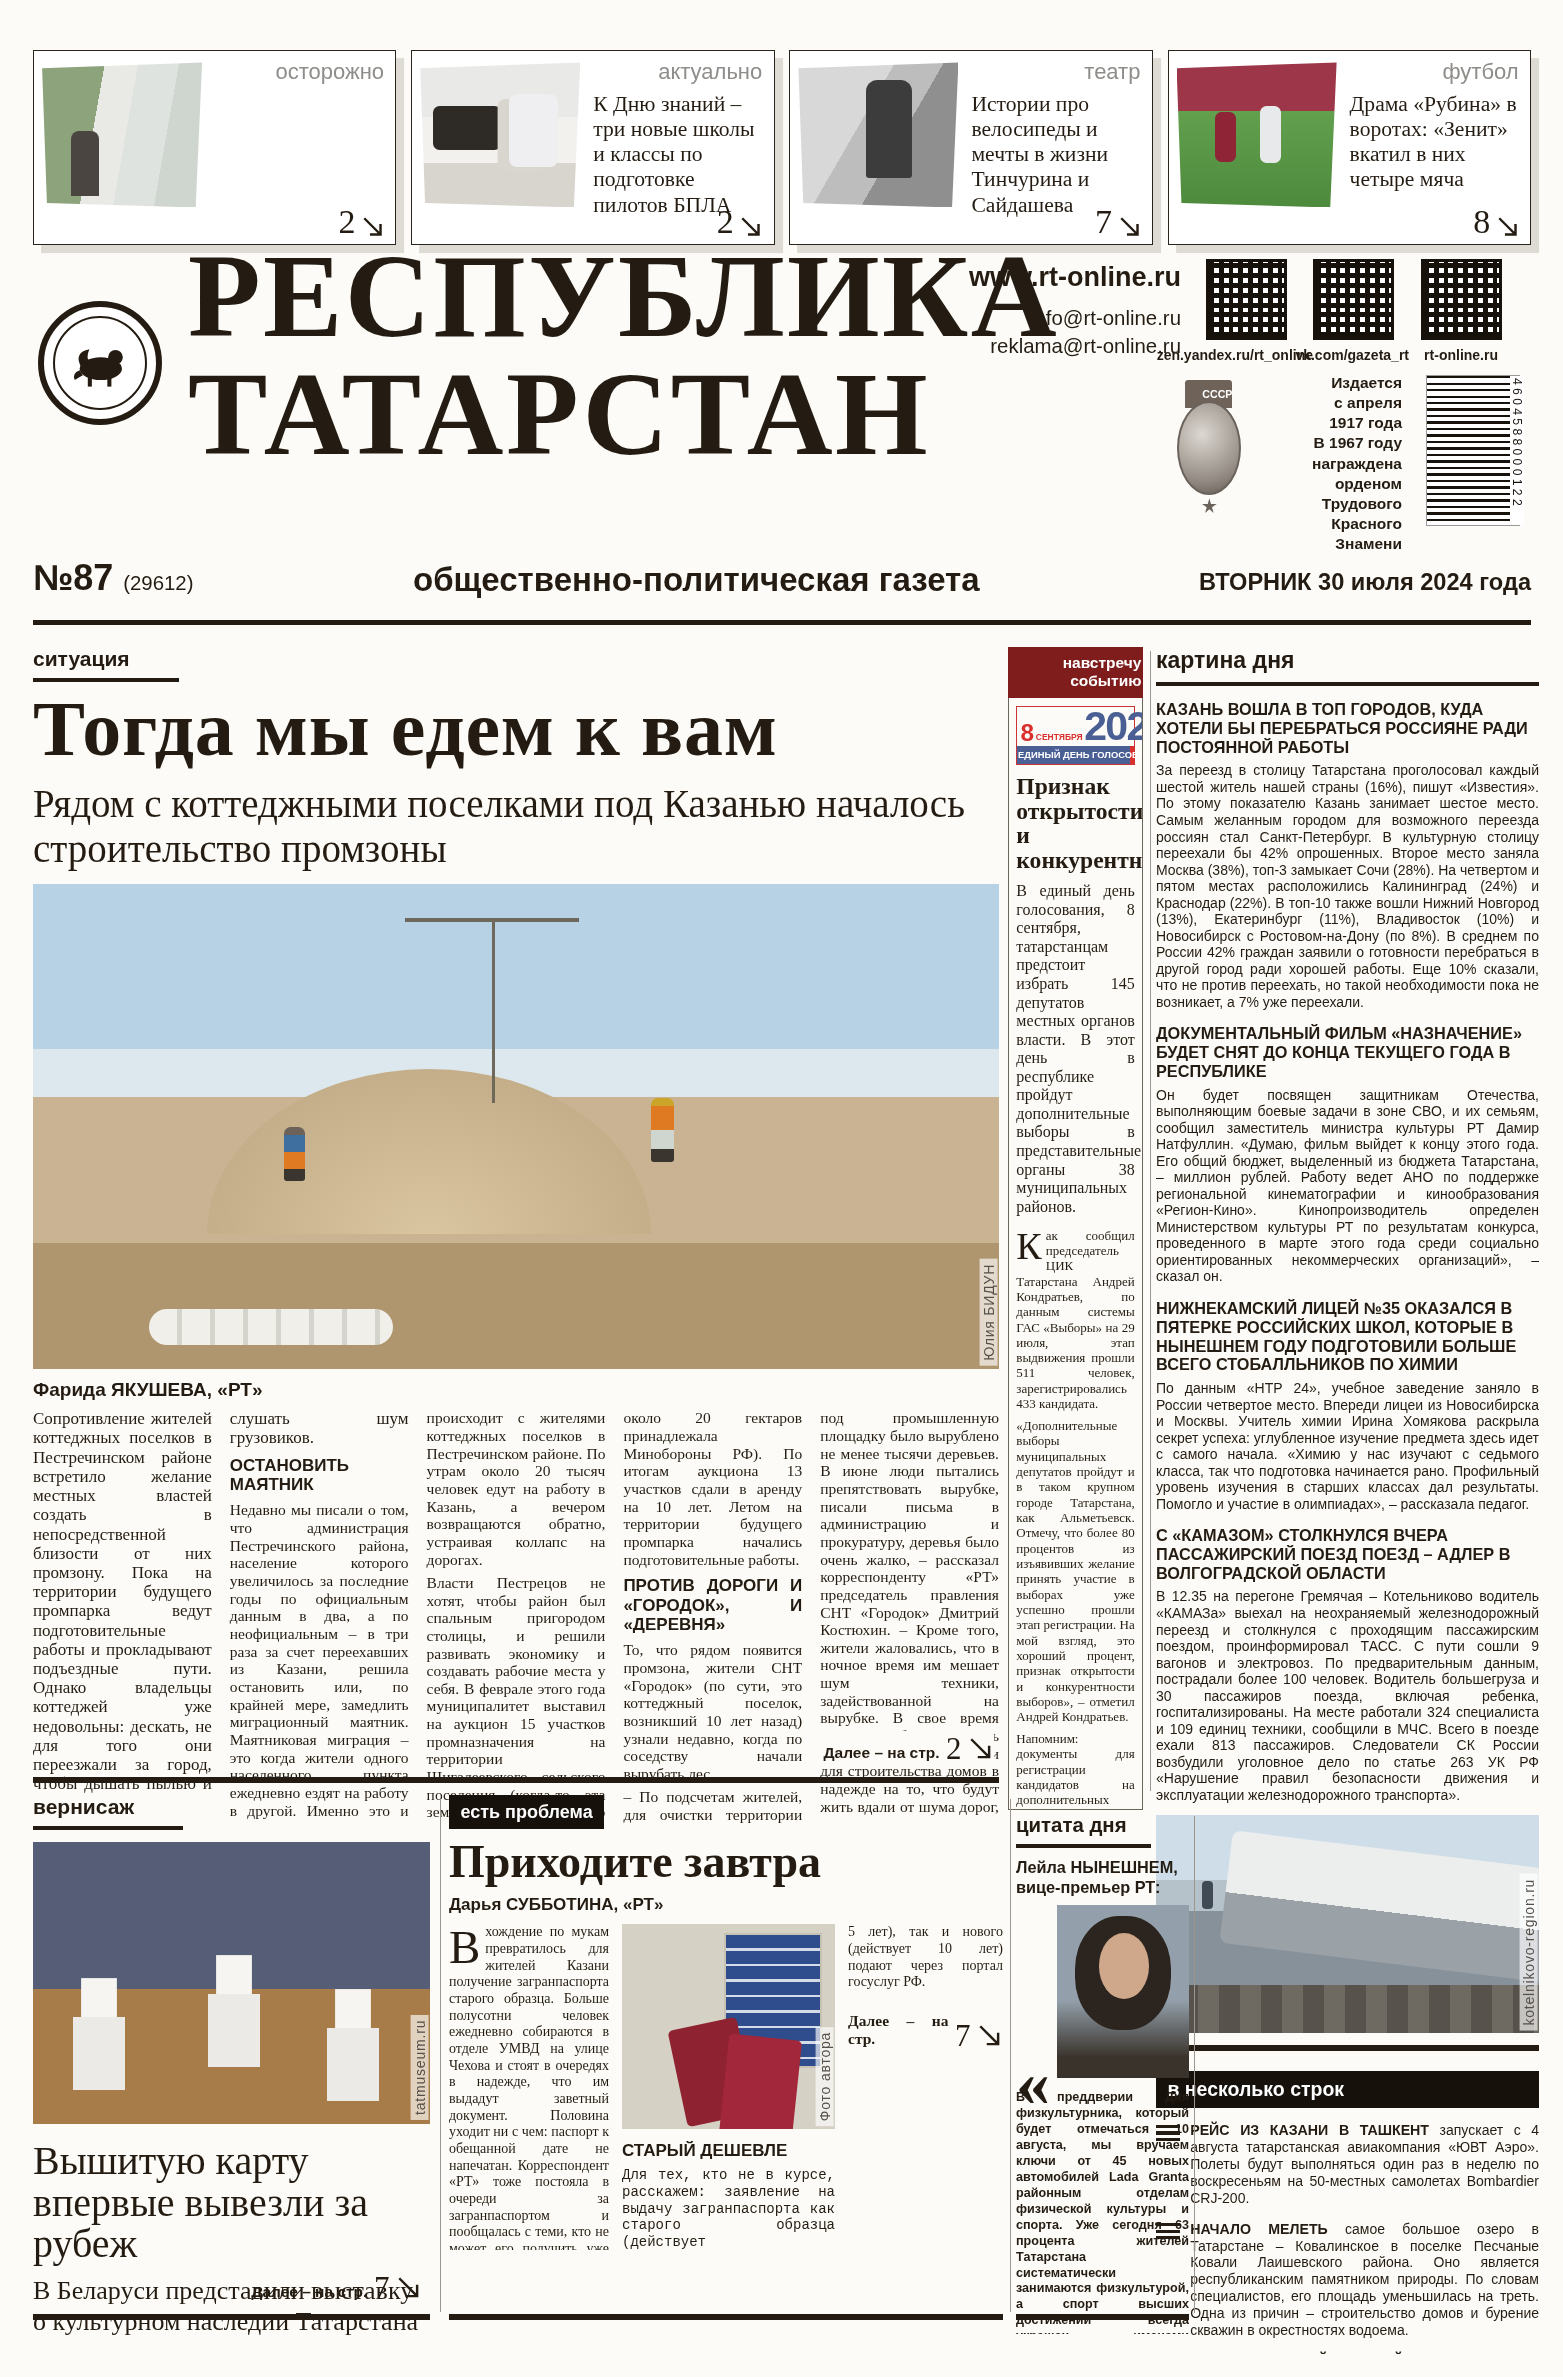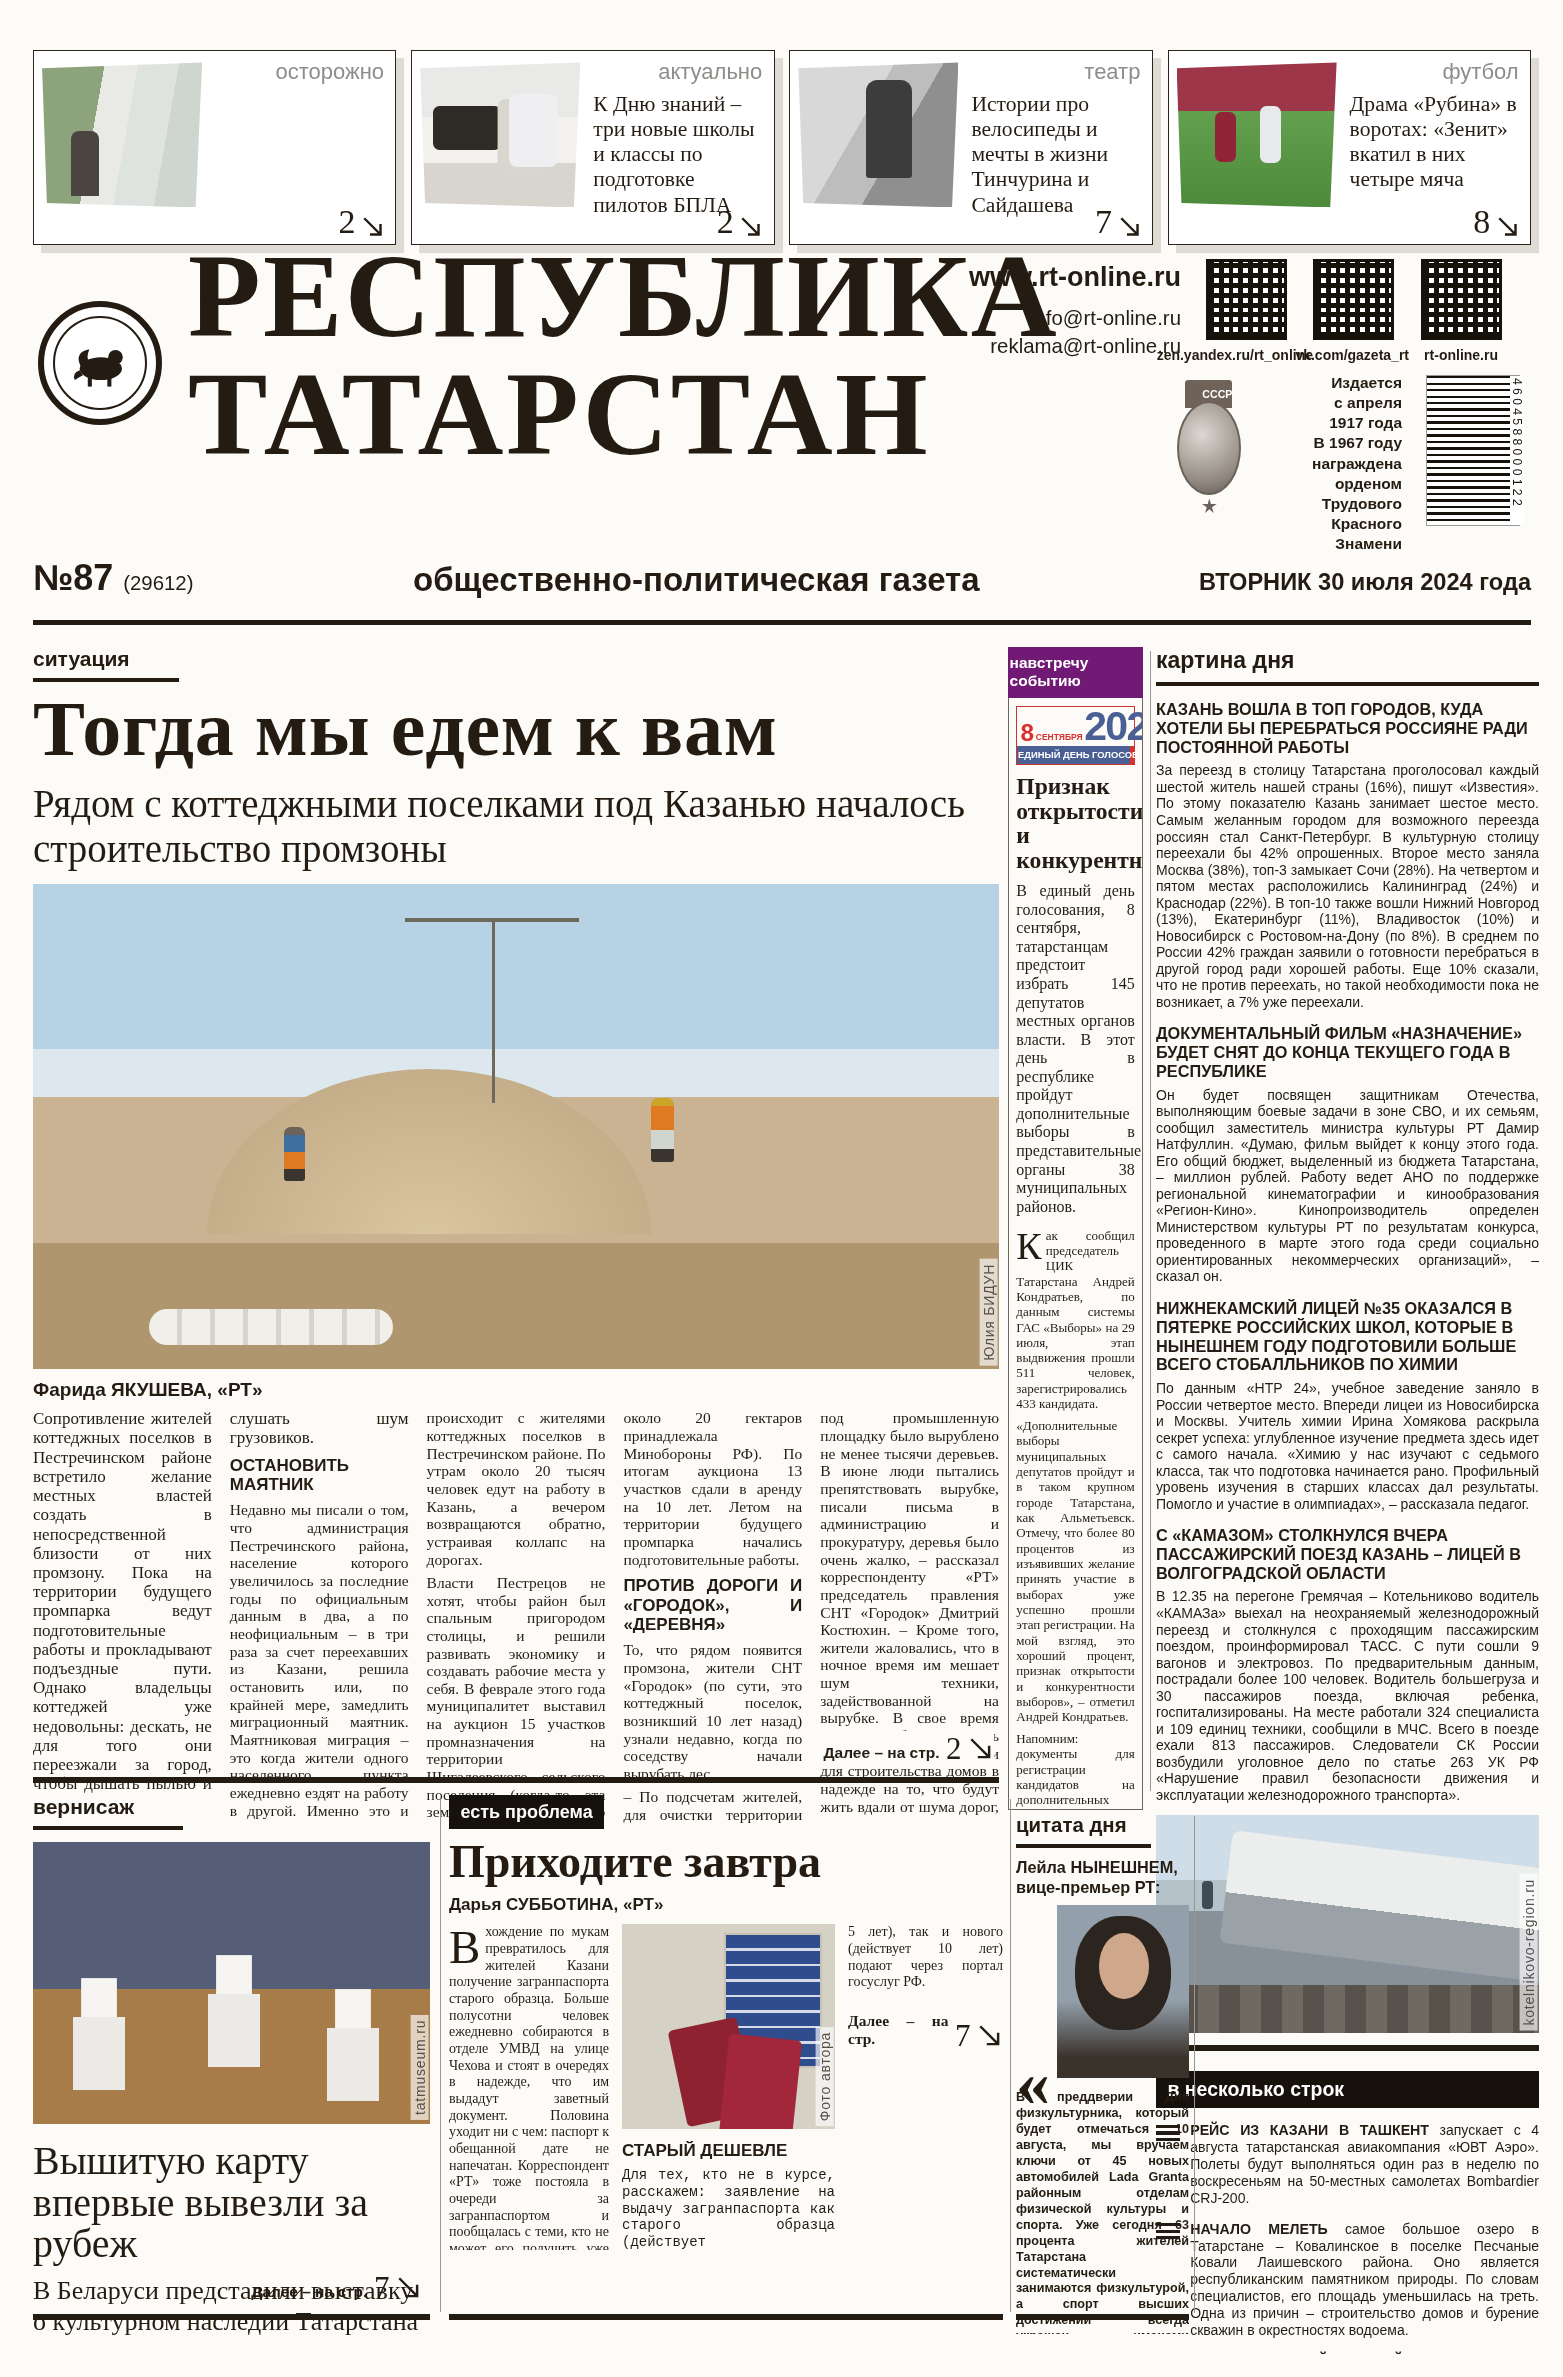--- a/index.html
+++ b/index.html
@@ -104,21 +104,21 @@
   .sit-lead{font-size:17px;line-height:1.13;margin-bottom:11.4px}
   .colsub{font-family:"Liberation Sans",sans-serif;font-weight:700;font-size:17px;line-height:1.15;margin:8.1px 0 6.5px}
   .sit-body p{margin-bottom:5.7px}
   .more{display:flex;align-items:flex-end;gap:6.5px;font-weight:700;font-size:15.5px}
   .more .pg{font-family:"Liberation Serif",serif;font-size:31px;line-height:.8;font-weight:400}
   .sit-more{position:absolute;right:4.9px;bottom:21px;background:#fcfbf7;padding:4.9px 0 0 9.8px}
   .sit-rule{position:absolute;left:0;bottom:0;width:100%;height:5.7px;background:#241c12}
 
   
   .event-col{position:absolute;left:1008px;top:647px;width:135px;height:1150px}
-  .event-tag{display:block;background:#701a75;color:#fff;font-weight:700;font-size:15.5px;text-align:left;padding:7.3px 1.6px}
+  .event-tag{display:block;background:#7f1d1d;color:#fff;font-weight:700;font-size:15.5px;text-align:right;padding:7.3px 1.6px}
   .event-box{border:1.6px solid #6b655c;border-top:none;height:1112px;padding:8.1px 7.3px;overflow:hidden;background:#fcfbf7}
   .elect{border:0.8px solid #c33;margin-bottom:9.8px}
   .elect-top{display:flex;align-items:flex-end;padding:3.3px 3.3px 0}
   .elect-day{color:#d9302e;font-weight:700;font-size:24.4px;line-height:.9}
   .elect-month{color:#d9302e;font-weight:700;font-size:8.5px;margin:0 1.6px 1.6px}
   .elect-year{color:#4a5f93;font-weight:700;font-size:41px;line-height:.82;letter-spacing:-1.6px;margin-left:auto}
   .elect-bar{background:#4a5f93;border-right:4.9px solid #d9302e;color:#fff;font-weight:700;
              font-size:9.4px;text-align:center;padding:3.3px 0.8px;margin-top:2.4px;white-space:nowrap}
   .event-headline{font-family:"Liberation Serif",serif;font-weight:700;font-size:23.6px;line-height:1.04;margin:8.1px 0 9.8px}
   .event-lead{font-family:"Liberation Serif",serif;font-size:16px;line-height:1.16;margin-bottom:11.4px;text-align:justify}
@@ -395,21 +395,21 @@
   </div>
   <div class="day-item">
     <div class="day-h">ДОКУМЕНТАЛЬНЫЙ ФИЛЬМ «НАЗНАЧЕНИЕ» БУДЕТ СНЯТ ДО КОНЦА ТЕКУЩЕГО ГОДА В РЕСПУБЛИКЕ</div>
     <div class="day-b">Он будет посвящен защитникам Отечества, выполняющим боевые задачи в зоне СВО, и их семьям, сообщил заместитель министра культуры РТ Дамир Натфуллин. «Думаю, фильм выйдет к концу этого года. Его общий бюджет, выделенный из бюджета Татарстана, – миллион рублей. Работу ведет АНО по поддержке региональной кинематографии и кинообразования «Регион-Кино». Кинопроизводитель определен Министерством культуры РТ по результатам конкурса, проведенного в марте этого года среди социально ориентированных некоммерческих организаций», – сказал он.</div>
   </div>
   <div class="day-item">
     <div class="day-h">НИЖНЕКАМСКИЙ ЛИЦЕЙ №35 ОКАЗАЛСЯ В ПЯТЕРКЕ РОССИЙСКИХ ШКОЛ, КОТОРЫЕ В НЫНЕШНЕМ ГОДУ ПОДГОТОВИЛИ БОЛЬШЕ ВСЕГО СТОБАЛЛЬНИКОВ ПО ХИМИИ</div>
     <div class="day-b">По данным «НТР 24», учебное заведение заняло в России четвертое место. Впереди лицеи из Новосибирска и Москвы. Учитель химии Ирина Хомякова раскрыла секрет успеха: углубленное изучение предмета здесь идет с самого начала. «Химию у нас изучают с седьмого класса, так что подготовка начинается рано. Профильный уровень изучения в старших классах дал результаты. Помогло и участие в олимпиадах», – рассказала педагог.</div>
   </div>
   <div class="day-item">
-    <div class="day-h">С «КАМАЗОМ» СТОЛКНУЛСЯ ВЧЕРА ПАССАЖИРСКИЙ ПОЕЗД КАЗАНЬ – ЛИЦЕЙ В ВОЛГОГРАДСКОЙ ОБЛАСТИ</div>
+    <div class="day-h">С «КАМАЗОМ» СТОЛКНУЛСЯ ВЧЕРА ПАССАЖИРСКИЙ ПОЕЗД ПОЕЗД – АДЛЕР В ВОЛГОГРАДСКОЙ ОБЛАСТИ</div>
     <div class="day-b">В 12.35 на перегоне Гремячая – Котельниково водитель «КАМАЗа» выехал на неохраняемый железнодорожный переезд и столкнулся с проходящим пассажирским поездом, проинформировал ТАСС. С пути сошли 9 вагонов и электровоз. По предварительным данным, пострадали более 100 человек. Водитель большегруза и 30 пассажиров поезда, включая ребенка, госпитализированы. На месте работали 324 специалиста и 109 единиц техники, сообщили в МЧС. Всего в поезде ехали 813 пассажиров. Следователи СК России возбудили уголовное дело по статье 263 УК РФ «Нарушение правил безопасности движения и эксплуатации железнодорожного транспорта».</div>
   </div>
 
   <div class="day-photo">
     <span class="train"></span>
       <span class="debris"></span>
       <span class="fig"></span>
     <span class="v-credit">kotelnikovo-region.ru</span>
   </div>
   <div class="day-rule"></div>

